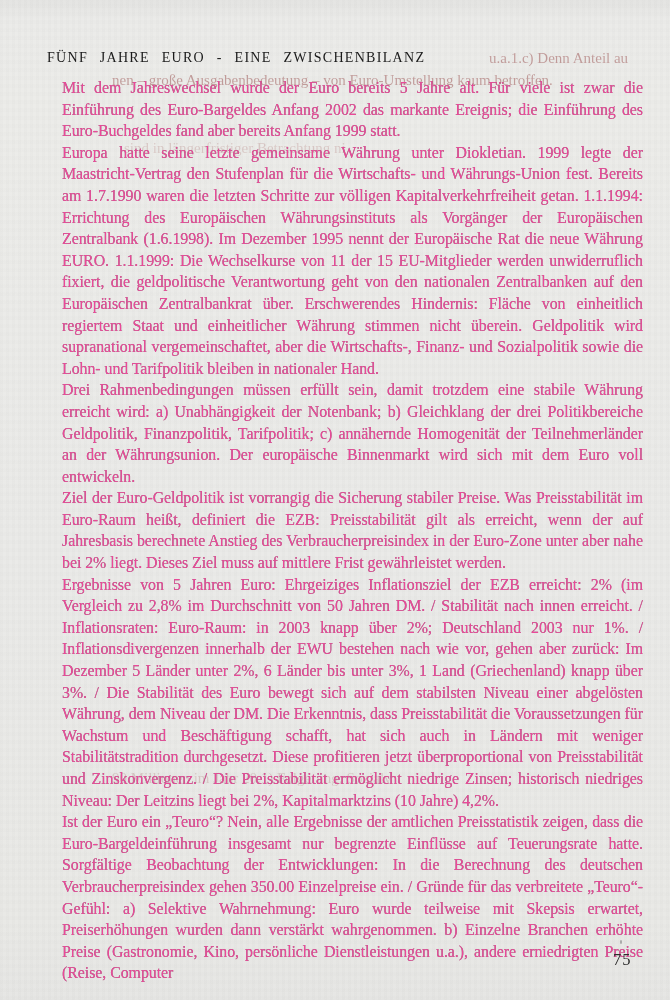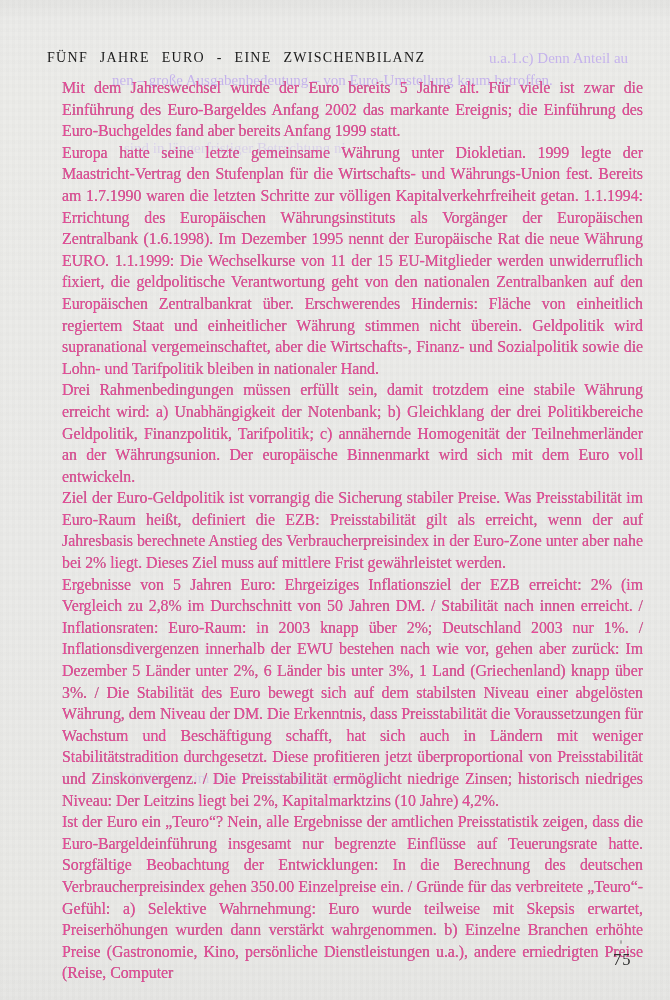--- a/index.html
+++ b/index.html
@@ -41,21 +41,21 @@
     font-size: 15.9px;
     line-height: 21.6px;
     color: #ec4899;
     letter-spacing: -0.05px;
     text-shadow: 0 0 0.35px rgba(25,25,25,0.55);
     margin-left: 15px;
   }
   .body-text p { margin: 0; }
   .ghost {
     position: absolute;
-    color: #8b5cf6;
+    color: #7f1d1d;
     white-space: nowrap;
     font-size: 15px;
     filter: blur(0.4px);
     pointer-events: none;
   }
   .ghost-1 { left: 489px; top: 50px;  opacity: 0.38; }
   .ghost-2 { left: 112px; top: 72px;  opacity: 0.38; }
   .ghost-3 { left: 112px; top: 140px; opacity: 0.17; margin-left: 12px; }
   .ghost-4 { left: 112px; top: 770px; opacity: 0.17; }
   .page-number {

